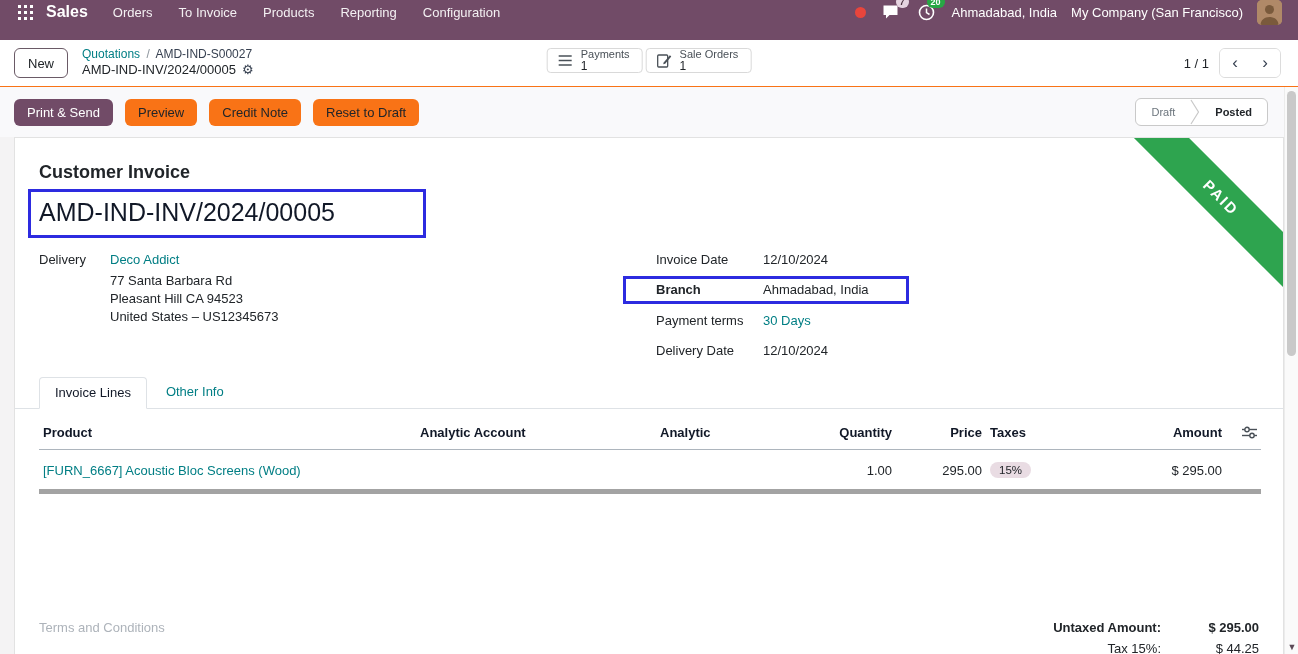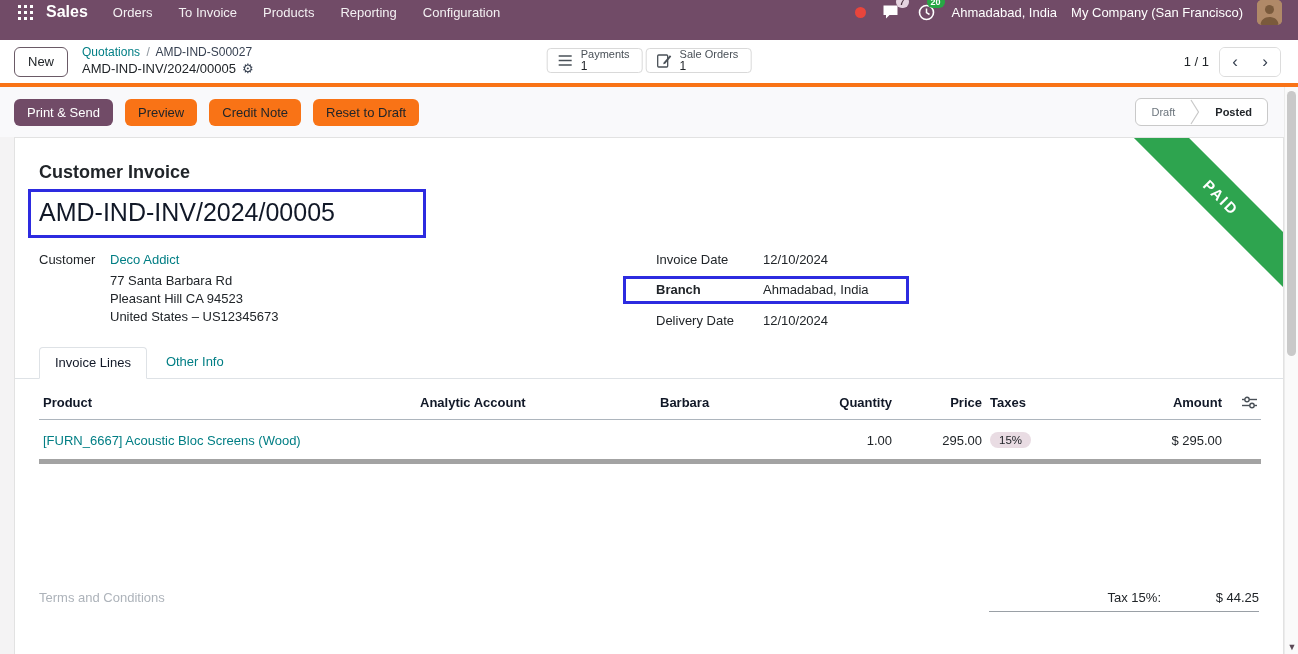--- a/index.html
+++ b/index.html
@@ -19,21 +19,21 @@
   .rec-dot { width:11px; height:11px; border-radius:50%; background:#e8453c; }
   .nav-icon { position:relative; width:22px; height:20px; display:flex; align-items:center; justify-content:center; cursor:pointer; }
   .badge { position:absolute; top:-6px; right:-7px; font-size:9px; line-height:12px;
     padding:0 4px; border-radius:8px; font-weight:700; }
   .badge-msg { background:#e5d4e0; color:#49323f; }
   .badge-act { background:#28a745; color:#fff; }
   .nav-text { font-size:13px; color:#fff; cursor:pointer; white-space:nowrap; }
   .avatar { width:25px; height:25px; border-radius:5px; overflow:hidden; background:#b08968; cursor:pointer; }
 
   
-  .control-panel { height:47px; background:#fff; border-bottom:4px solid #f97316;
+  .control-panel { height:47px; background:#fff; border-bottom:1px solid #f97316;
     display:flex; align-items:center; padding:0 17px 0 14px; position:relative; }
   .btn-new { background:#fff; border:1px solid #6a5a66; color:#212529; font-size:13px; font-weight:500;
     border-radius:6px; padding:5px 13px; height:30px; cursor:pointer; }
   .breadcrumbs { margin-left:14px; line-height:1.15; }
   .bc-line1 { font-size:12px; color:#54626f; }
   .bc-link { color:#017E84; cursor:pointer; }
   .bc-sep { color:#8a939b; margin:0 3px; }
   .bc-parent { color:#374151; cursor:pointer; }
   .bc-line2 { font-size:13px; color:#212529; margin-top:2px; display:flex; align-items:center; gap:6px; }
   .gear { font-size:13px; color:#374151; cursor:pointer; }
@@ -248,39 +248,43 @@
 
   <div class="doc-type">Customer Invoice</div>
 
   <div class="title-box annotation">
     <h1 class="title">AMD-IND-INV/2024/00005</h1>
   </div>
 
   <div class="form-grid">
     <div class="col-left">
       <div class="field-row">
-        <span class="flabel">Customer</span>
+        <span class="flabel">Delivery</span>
         <div>
           <a class="link">Deco Addict</a>
           <div class="addr-block">
             <div class="addr">77 Santa Barbara Rd</div>
             <div class="addr">Pleasant Hill CA 94523</div>
             <div class="addr">United States – US12345673</div>
           </div>
         </div>
       </div>
     </div>
     <div class="col-right">
       <div class="field-row">
         <span class="flabel">Invoice Date</span>
         <span class="fval">12/10/2024</span>
       </div>
       <div class="field-row branch-box annotation">
         <span class="flabel">Branch</span>
         <span class="fval">Ahmadabad, India</span>
+      </div>
+      <div class="field-row">
+        <span class="flabel">Payment terms</span>
+        <a class="fval link">30 Days</a>
       </div>
       <div class="field-row">
         <span class="flabel">Delivery Date</span>
         <span class="fval">12/10/2024</span>
       </div>
     </div>
   </div>
 
   <div class="tabs">
     <span class="tab tab-active">Invoice Lines</span>
@@ -295,21 +299,21 @@
         <col style="width:100px">
       <col style="width:90px">
         <col style="width:95px">
         <col style="width:145px">
         <col style="width:35px">
     </colgroup>
     <thead>
       <tr>
         <th>Product</th>
         <th>Analytic Account</th>
-        <th>Barbara</th>
+        <th>Analytic</th>
         <th class="r">Quantity</th>
         <th class="r">Price</th>
         <th>Taxes</th>
         <th class="r">Amount</th>
         <th>
           <span class="opt-cols">
             <svg width="15" height="13" viewBox="0 0 15 13">
               <g stroke="#495057" stroke-width="1.4" fill="#fff">
                 <line x1="0" y1="3.5" x2="15" y2="3.5"></line>
                   <line x1="0" y1="9.5" x2="15" y2="9.5"></line>
@@ -334,20 +338,24 @@
       </tr>
     </tbody>
   </table>
 
   <div class="empty-space"></div>
 
   <div class="sheet-footer">
     <span class="terms">Terms and Conditions</span>
     <div class="totals">
       <div class="trow">
+        <span class="tlabel tlabel-strong">Untaxed Amount:</span>
+        <span class="tval bold">$ 295.00</span>
+      </div>
+      <div class="trow">
         <span class="tlabel">Tax 15%:</span>
         <span class="tval">$ 44.25</span>
       </div>
       <div class="tsep"></div>
 
     </div>
   </div>
 </div>
 
 <div class="scrollbar">

